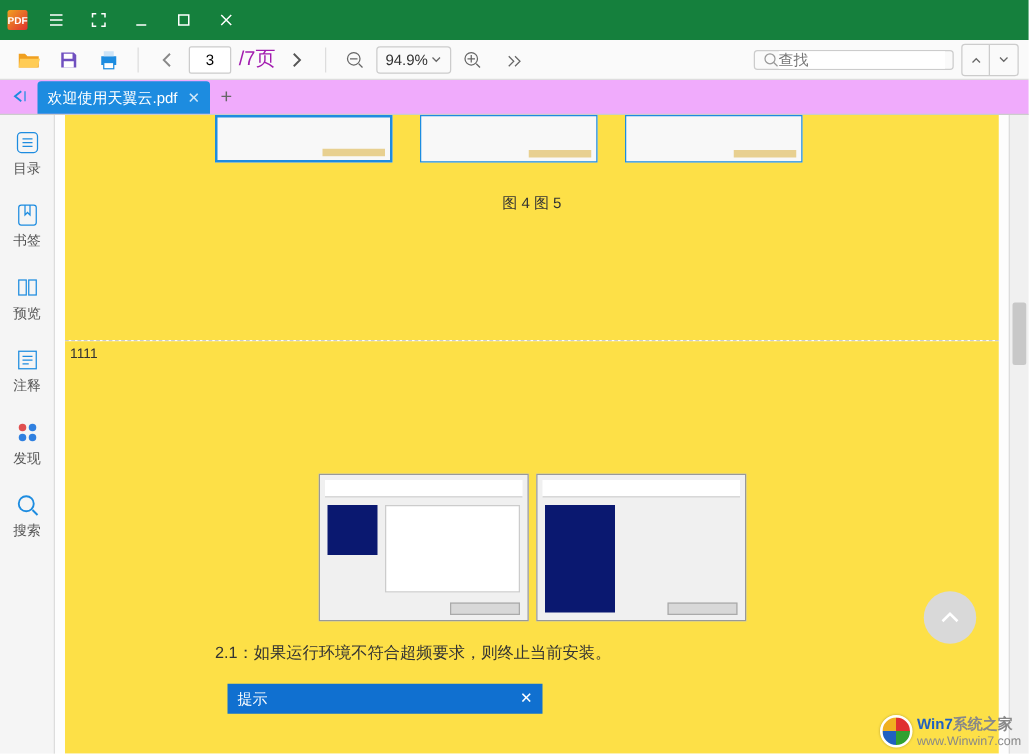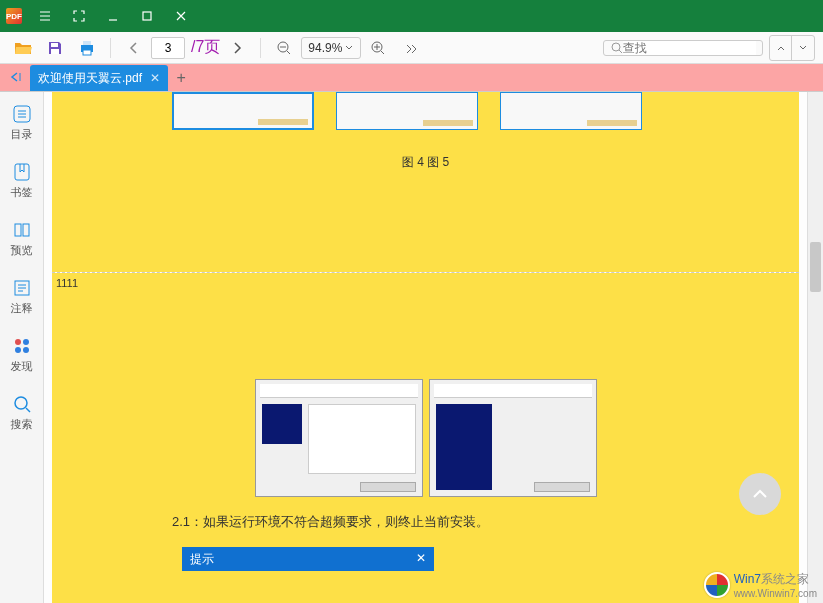--- a/index.html
+++ b/index.html
@@ -14,21 +14,21 @@
 .tbtn{width:30px;height:28px;display:flex;align-items:center;justify-content:center;cursor:pointer;border-radius:3px}
 .sep{width:1px;height:20px;background:#ddd;margin:0 6px}
 .pagein{width:34px;height:22px;border:1px solid #ccc;text-align:center;font-size:12px;border-radius:2px}
 .pagetot{font-size:16px;color:#a21caf;margin-left:4px}
 .zoombox{display:flex;align-items:center;border:1px solid #ccc;border-radius:3px;height:22px;padding:0 6px;gap:2px;font-size:12px;color:#333}
 .search{margin-left:auto;display:flex;align-items:center;border:1px solid #ccc;border-radius:3px;height:16px;padding:0 6px;width:160px}
 .search input{border:none;outline:none;font-size:12px;width:100%}
 .searchnav{display:flex;border:1px solid #ccc;border-radius:3px;margin-left:4px}
 .searchnav .sb{width:22px;height:24px;display:flex;align-items:center;justify-content:center;cursor:pointer}
 .searchnav .sb:first-child{border-right:1px solid #ccc}
-.tabbar{height:28px;background:#fca5a5;display:flex;align-items:flex-end;border-bottom:1px solid #ccc}
+.tabbar{height:28px;background:#f0abfc;display:flex;align-items:flex-end;border-bottom:1px solid #ccc}
 .tabback{width:30px;height:28px;display:flex;align-items:center;justify-content:center;cursor:pointer}
 .tab{height:26px;background:#1d8ce0;color:#fff;display:flex;align-items:center;padding:0 8px;font-size:12px;border-radius:3px 3px 0 0;gap:8px}
 .tab .cx{cursor:pointer;opacity:0.8}
 .newtab{width:26px;height:26px;display:flex;align-items:center;justify-content:center;cursor:pointer;color:#666;font-size:16px}
 .main{display:flex;height:511px}
 .sidebar{width:44px;background:#f5f5f5;border-right:1px solid #ddd;display:flex;flex-direction:column;align-items:center;padding-top:8px;gap:12px}
 .sitem{display:flex;flex-direction:column;align-items:center;gap:3px;cursor:pointer;width:100%;padding:4px 0}
 .sitem .lbl{font-size:11px;color:#555}
 .content{flex:1;background:#fdfdfd;overflow:auto;position:relative}
 .page{background:#fde047;margin:0 8px;position:relative;font-size:12px;color:#333}
@@ -46,21 +46,21 @@
 .mthumb .bb{position:absolute;bottom:4px;right:6px;width:56px;height:10px;background:#d8d8d8;border:1px solid #aaa}
 .mthumb .wt{position:absolute;left:52px;top:24px;right:6px;bottom:22px;background:#fff;border:1px solid #ccc}
 .bodytext{margin:16px 0 16px 120px;font-size:13px}
 .bluebar{margin:10px 0 0 130px;width:252px;height:24px;background:#1070d0;position:relative;font-size:12px;color:#fff;display:flex;align-items:center;padding:0 8px}
 .bluebar .bx{position:absolute;right:4px;top:2px;width:18px;height:18px;display:flex;align-items:center;justify-content:center}
 .scrollbar{width:16px;background:#f0f0f0;border-left:1px solid #ddd;position:relative}
 .sthumb{position:absolute;left:2px;right:2px;top:150px;height:50px;background:#c8c8c8;border-radius:2px}
 .fab{position:absolute;right:42px;bottom:88px;width:42px;height:42px;border-radius:50%;background:#d9d9d9;display:flex;align-items:center;justify-content:center;cursor:pointer}
 .watermark{position:absolute;right:6px;bottom:4px;display:flex;align-items:center;gap:4px;font-size:12px}
 .wmlogo{width:26px;height:26px;border-radius:50%;background:conic-gradient(#e03030 0 90deg,#30a030 90deg 180deg,#2060c0 180deg 270deg,#f0b020 270deg 360deg);border:2px solid #fff;box-shadow:0 0 2px rgba(0,0,0,0.3)}
-.wmtext{font-weight:normal}
+.wmtext{font-weight:bold}
 .wm1{color:#2060c0}.wm2{color:#888}
 .pgline{border-top:1px dashed #ccc;margin:0 8px}
 </style>
 </head>
 <body>
 
 <div class="titlebar">
   <div class="logo">PDF</div>
   <div class="winbtns">
     <div class="winbtn">

